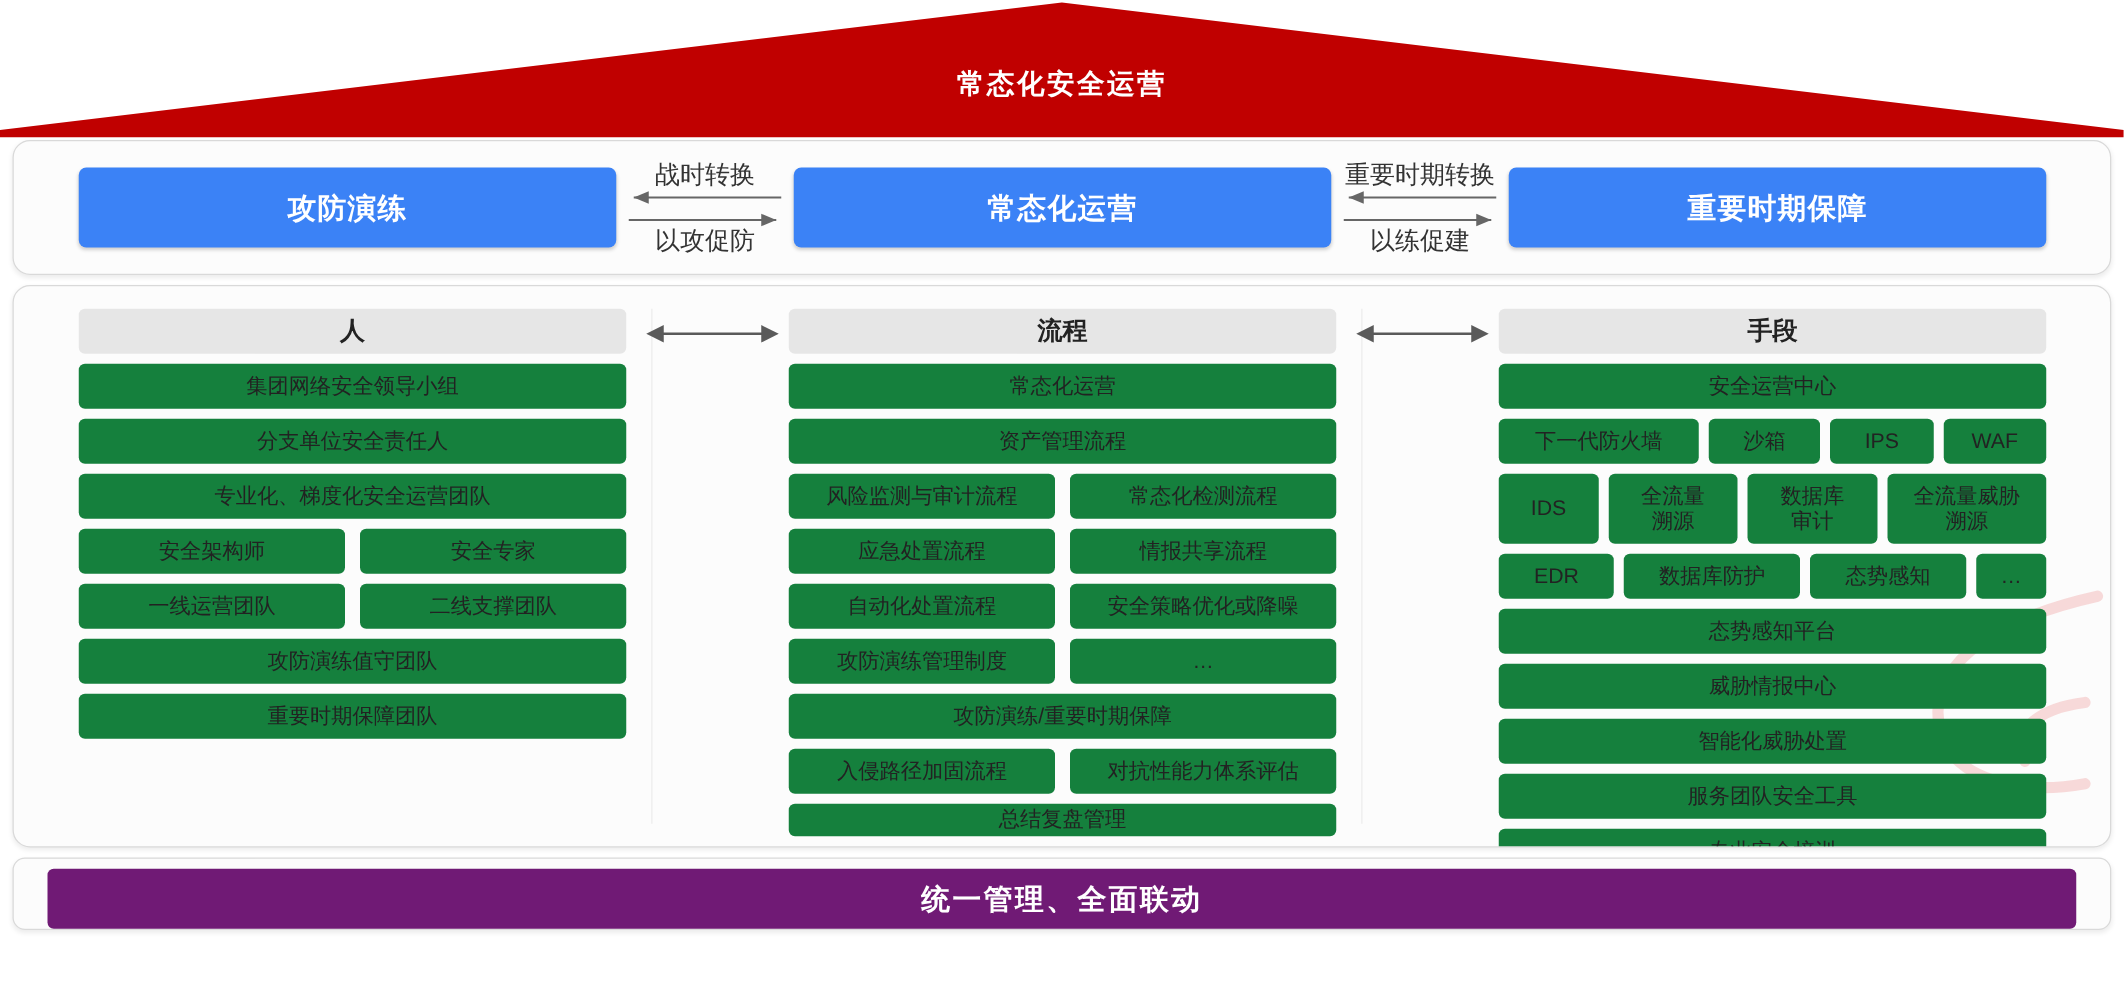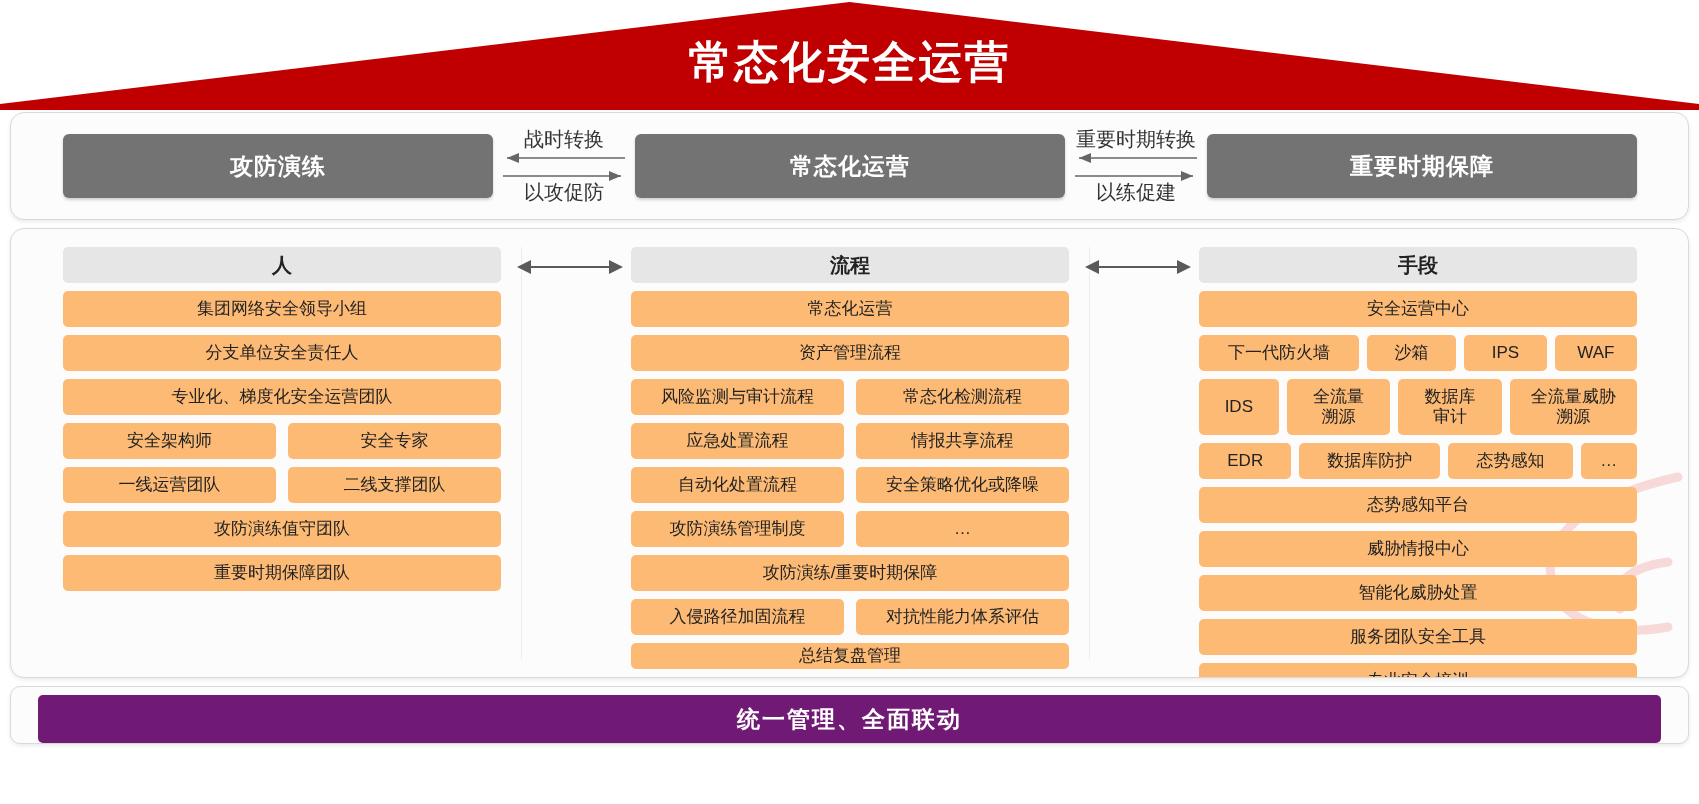--- a/index.html
+++ b/index.html
@@ -27,25 +27,25 @@
     position: absolute;
     left: 0;
     top: 0;
     width: 1699px;
     height: 110px;
   }
   .roof-svg { display: block; }
   .roof-title {
     position: absolute;
     left: 0;
-    top: 33px;
+    top: 52px;
     width: 1699px;
     text-align: center;
     color: #ffffff;
-    font-size: 44px;
+    font-size: 22px;
     font-weight: bold;
     letter-spacing: 2px;
   }
 
   
   .band-modes {
     position: absolute;
     left: 10px;
     top: 112px;
     width: 1679px;
@@ -60,21 +60,21 @@
     position: absolute;
     left: 52px;
     top: 17px;
     width: 1575px;
     height: 72px;
     display: flex;
     align-items: center;
   }
   .mode-box {
     height: 64px;
-    background: #737373;
+    background: #3b82f6;
     border-radius: 6px;
     color: #fff;
     font-size: 23px;
     font-weight: bold;
     display: flex;
     align-items: center;
     justify-content: center;
     letter-spacing: 1px;
     box-shadow: 0 2px 3px rgba(0,0,0,0.18);
   }
@@ -139,21 +139,21 @@
   }
   .col-sep {
     width: 130px;
     flex: 0 0 auto;
     position: relative;
     height: 40px;
   }
   .col-sep svg { position: absolute; left: 14px; top: 10px; }
 
   .chip {
-    background: #fdba74;
+    background: #15803d;
     border-radius: 5px;
     color: #222;
     font-size: 17px;
     display: flex;
     align-items: center;
     justify-content: center;
     text-align: center;
     margin-bottom: 8px;
     padding: 0 6px;
     box-sizing: border-box;

